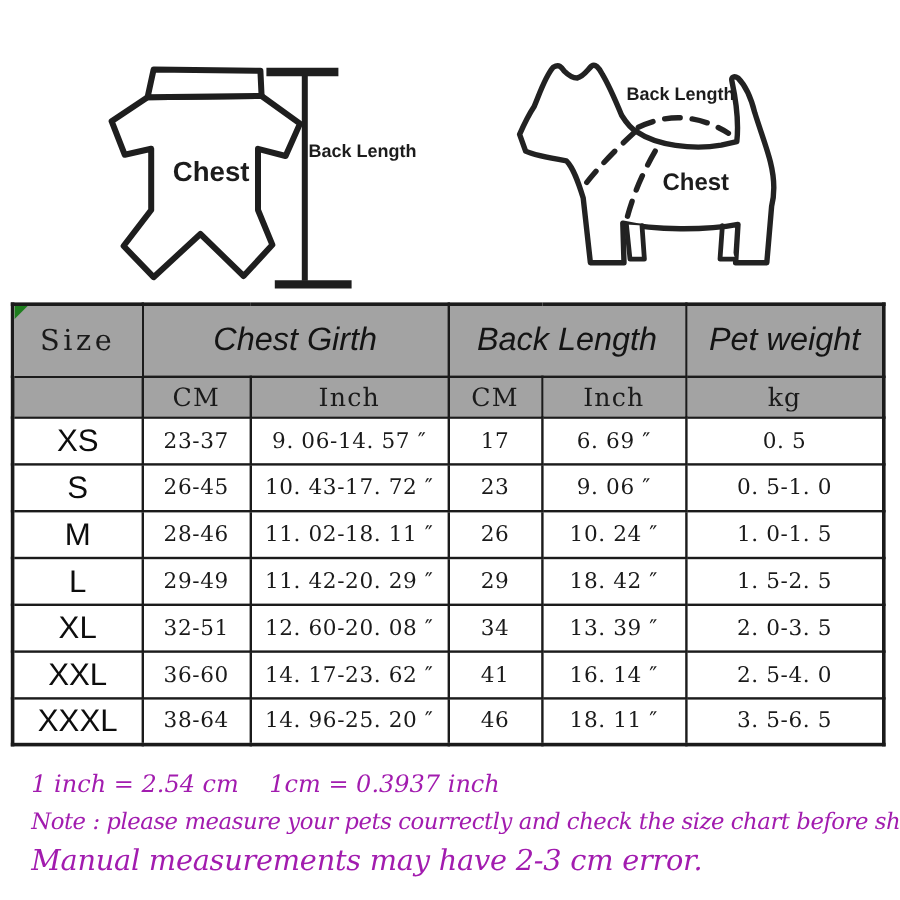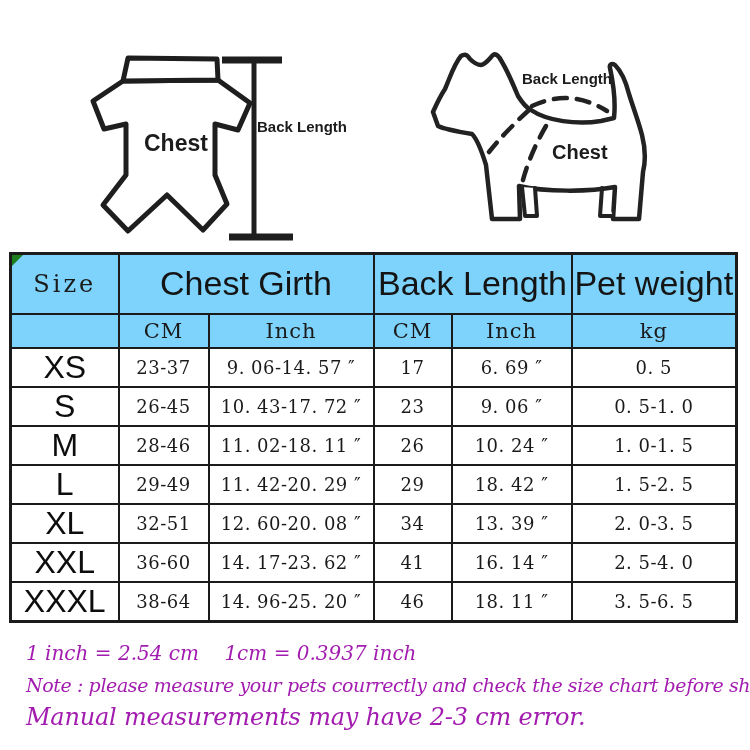--- a/index.html
+++ b/index.html
@@ -19,25 +19,25 @@
     border-collapse:collapse;table-layout:fixed;
     border:3px solid #1b1b1b;
   }
   .size-table td,.size-table th{
     border:2px solid #1b1b1b;text-align:center;vertical-align:middle;
     padding:0;overflow:hidden;font-weight:normal;
   }
   tr.r-head1{height:60px;}
   tr.r-head2{height:34px;}
   tr.r-data{height:39px;}
-  .peach{background:#7dd3fc;}
-  .h-main{font-family:"Liberation Sans",sans-serif;font-weight:bold;font-size:34px;letter-spacing:0px;color:#141414;}
+  .peach{background:#a3a3a3;}
+  .h-main{font-family:"Liberation Sans",sans-serif;font-weight:bold;font-size:27px;letter-spacing:0px;color:#141414;font-style:italic;}
   .size-head{font-family:"DejaVu Serif",serif;font-size:24px;letter-spacing:3px;color:#1a1a1a;}
   .h-sub{font-family:"DejaVu Serif",serif;font-size:21px;letter-spacing:1px;color:#1a1a1a;}
-  .size-lbl{font-family:"Liberation Sans",sans-serif;font-weight:bold;font-size:32px;color:#0d0d0d;}
+  .size-lbl{font-family:"Liberation Sans",sans-serif;font-weight:bold;font-size:26px;color:#0d0d0d;}
   .num{font-family:"DejaVu Serif",serif;font-size:18px;letter-spacing:0.5px;color:#1a1a1a;white-space:nowrap;}
   .corner-cell{position:relative;}
   .corner-marker{
     position:absolute;left:0;top:0;width:0;height:0;
     border-top:11px solid #1E7E1E;border-right:11px solid transparent;
   }
   .notes{
     position:absolute;left:26px;top:641px;width:715px;
     font-family:"DejaVu Serif",serif;font-style:italic;color:#a21caf;
   }

